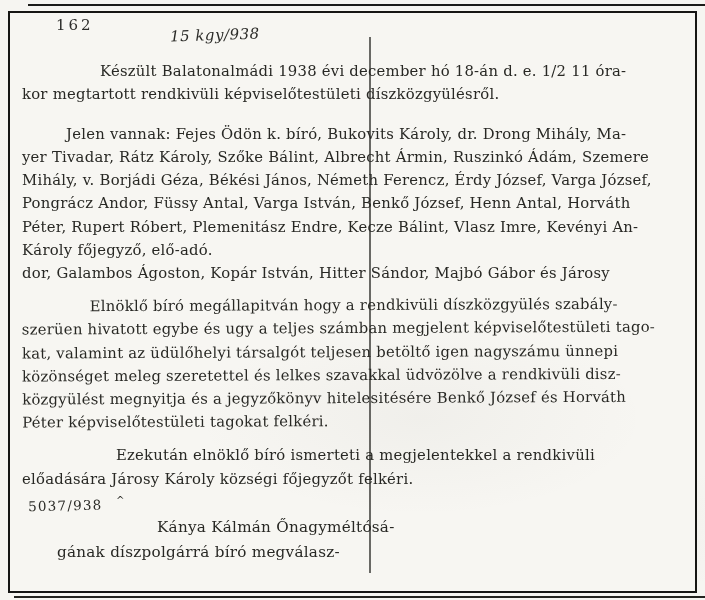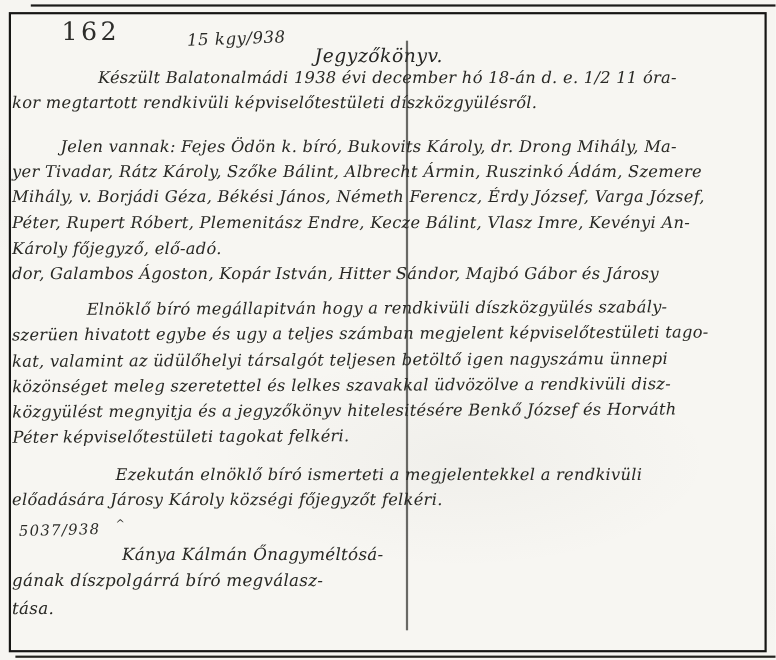--- a/index.html
+++ b/index.html
@@ -28,88 +28,87 @@
     position:absolute;left:8px;top:11px;width:685px;height:578px;
     border:2.5px solid #161614;
     background:
       radial-gradient(ellipse 320px 140px at 60% 70%, rgba(110,110,100,0.05), transparent 70%),
       #f7f6f2;
     overflow:hidden;
   }
   .page-number{
     position:absolute;left:46px;top:3px;
     font-family:"DejaVu Serif", serif;
-    font-size:23px;letter-spacing:3px;color:#2d2d2a;
+    font-size:15px;letter-spacing:3px;color:#2d2d2a;
   }
   .registry{
     position:absolute;left:160px;top:13px;
     font-style:italic;font-size:15px;color:#2b2b28;
     letter-spacing:0.5px;transform:rotate(-2deg);
   }
   .title{
     position:absolute;left:276px;top:28px;
     font-style:italic;font-size:17px;color:#262624;
     letter-spacing:0.5px;
   }
   .vrule{
     position:absolute;left:359px;top:24px;height:536px;width:1.5px;
     background:rgba(50,50,46,0.72);
   }
   .body{
-    position:absolute;left:1px;top:46px;right:4px;
-    font-style:italic;
+    position:absolute;left:12px;top:46px;right:4px;
     font-size:14.8px;line-height:23.3px;
     letter-spacing:0.25px;
     color:#282824;
   }
   .line{white-space:nowrap;}
   .ind-a{padding-left:78px;}
   .ind-b{padding-left:44px;}
   .ind-c{padding-left:68px;}
   .ind-d{padding-left:94px;}
   .ind-e{padding-left:100px;}
   .p2{margin-top:16px;}
   .p3{margin-top:8px;transform:rotate(-0.25deg);}
   .p4{margin-top:11px;}
   .refline{
     margin-top:1px;height:21px;
     font-size:13.5px;letter-spacing:1.2px;color:#2b2b27;
     transform:rotate(-1.5deg);transform-origin:left;
     padding-left:6px;
   }
   .refline .mark{font-size:10px;vertical-align:super;margin-left:14px;}
-  .resolution{margin-top:3px;line-height:24.5px;font-size:15.2px;}
+  .resolution{margin-top:3px;line-height:24.5px;font-size:15.2px;margin-left:35px;}
 </style>
 </head>
 <body>
 
 <div class="scan">
   <div class="top-edge"></div>
 
   <div class="frame">
 
     <div class="page-number">162</div>
 
     <div class="registry">15 kgy/938</div>
 
-    <div class="title">Jegyzőkönyv.</div>
 
     <div class="vrule"></div>
 
     <div class="body">
 
       <div class="para p1">
         <div class="line ind-a">Készült Balatonalmádi 1938 évi december hó 18-án d. e. 1/2 11 óra-</div>
         <div class="line">kor megtartott rendkivüli képviselőtestületi díszközgyülésről.</div>
       </div>
 
       <div class="para p2">
         <div class="line ind-b">Jelen vannak: Fejes Ödön k. bíró, Bukovits Károly, dr. Drong Mihály, Ma-</div>
         <div class="line">yer Tivadar, Rátz Károly, Szőke Bálint, Albrecht Ármin, Ruszinkó Ádám, Szemere</div>
         <div class="line">Mihály, v. Borjádi Géza, Békési János, Németh Ferencz, Érdy József, Varga József,</div>
+        <div class="line">Pongrácz Andor, Füssy Antal, Varga István, Benkő József, Henn Antal, Horváth</div>
         <div class="line">Péter, Rupert Róbert, Plemenitász Endre, Kecze Bálint, Vlasz Imre, Kevényi An-</div>
         <div class="line">Károly főjegyző, elő-adó.</div>
         <div class="line">dor, Galambos Ágoston, Kopár István, Hitter Sándor, Majbó Gábor és Járosy</div>
       </div>
 
       <div class="para p3">
         <div class="line ind-c">Elnöklő bíró megállapitván hogy a rendkivüli díszközgyülés szabály-</div>
         <div class="line">szerüen hivatott egybe és ugy a teljes számban megjelent képviselőtestületi tago-</div>
         <div class="line">kat, valamint az üdülőhelyi társalgót teljesen betöltő igen nagyszámu ünnepi</div>
         <div class="line">közönséget meleg szeretettel és lelkes szavakkal üdvözölve a rendkivüli disz-</div>
@@ -122,20 +121,19 @@
         <div class="line">előadására Járosy Károly községi főjegyzőt felkéri.</div>
       </div>
 
       <div class="refline">
         <span>5037/938</span><span class="mark">^</span>
       </div>
 
       <div class="para resolution">
         <div class="line ind-e">Kánya Kálmán Őnagyméltósá-</div>
         <div class="line">gának díszpolgárrá bíró megválasz-</div>
-        <div class="line">tása.</div>
       </div>
 
     </div>
   </div>
 
   <div class="bottom-edge"></div>
 </div>
 
 </body></html>

